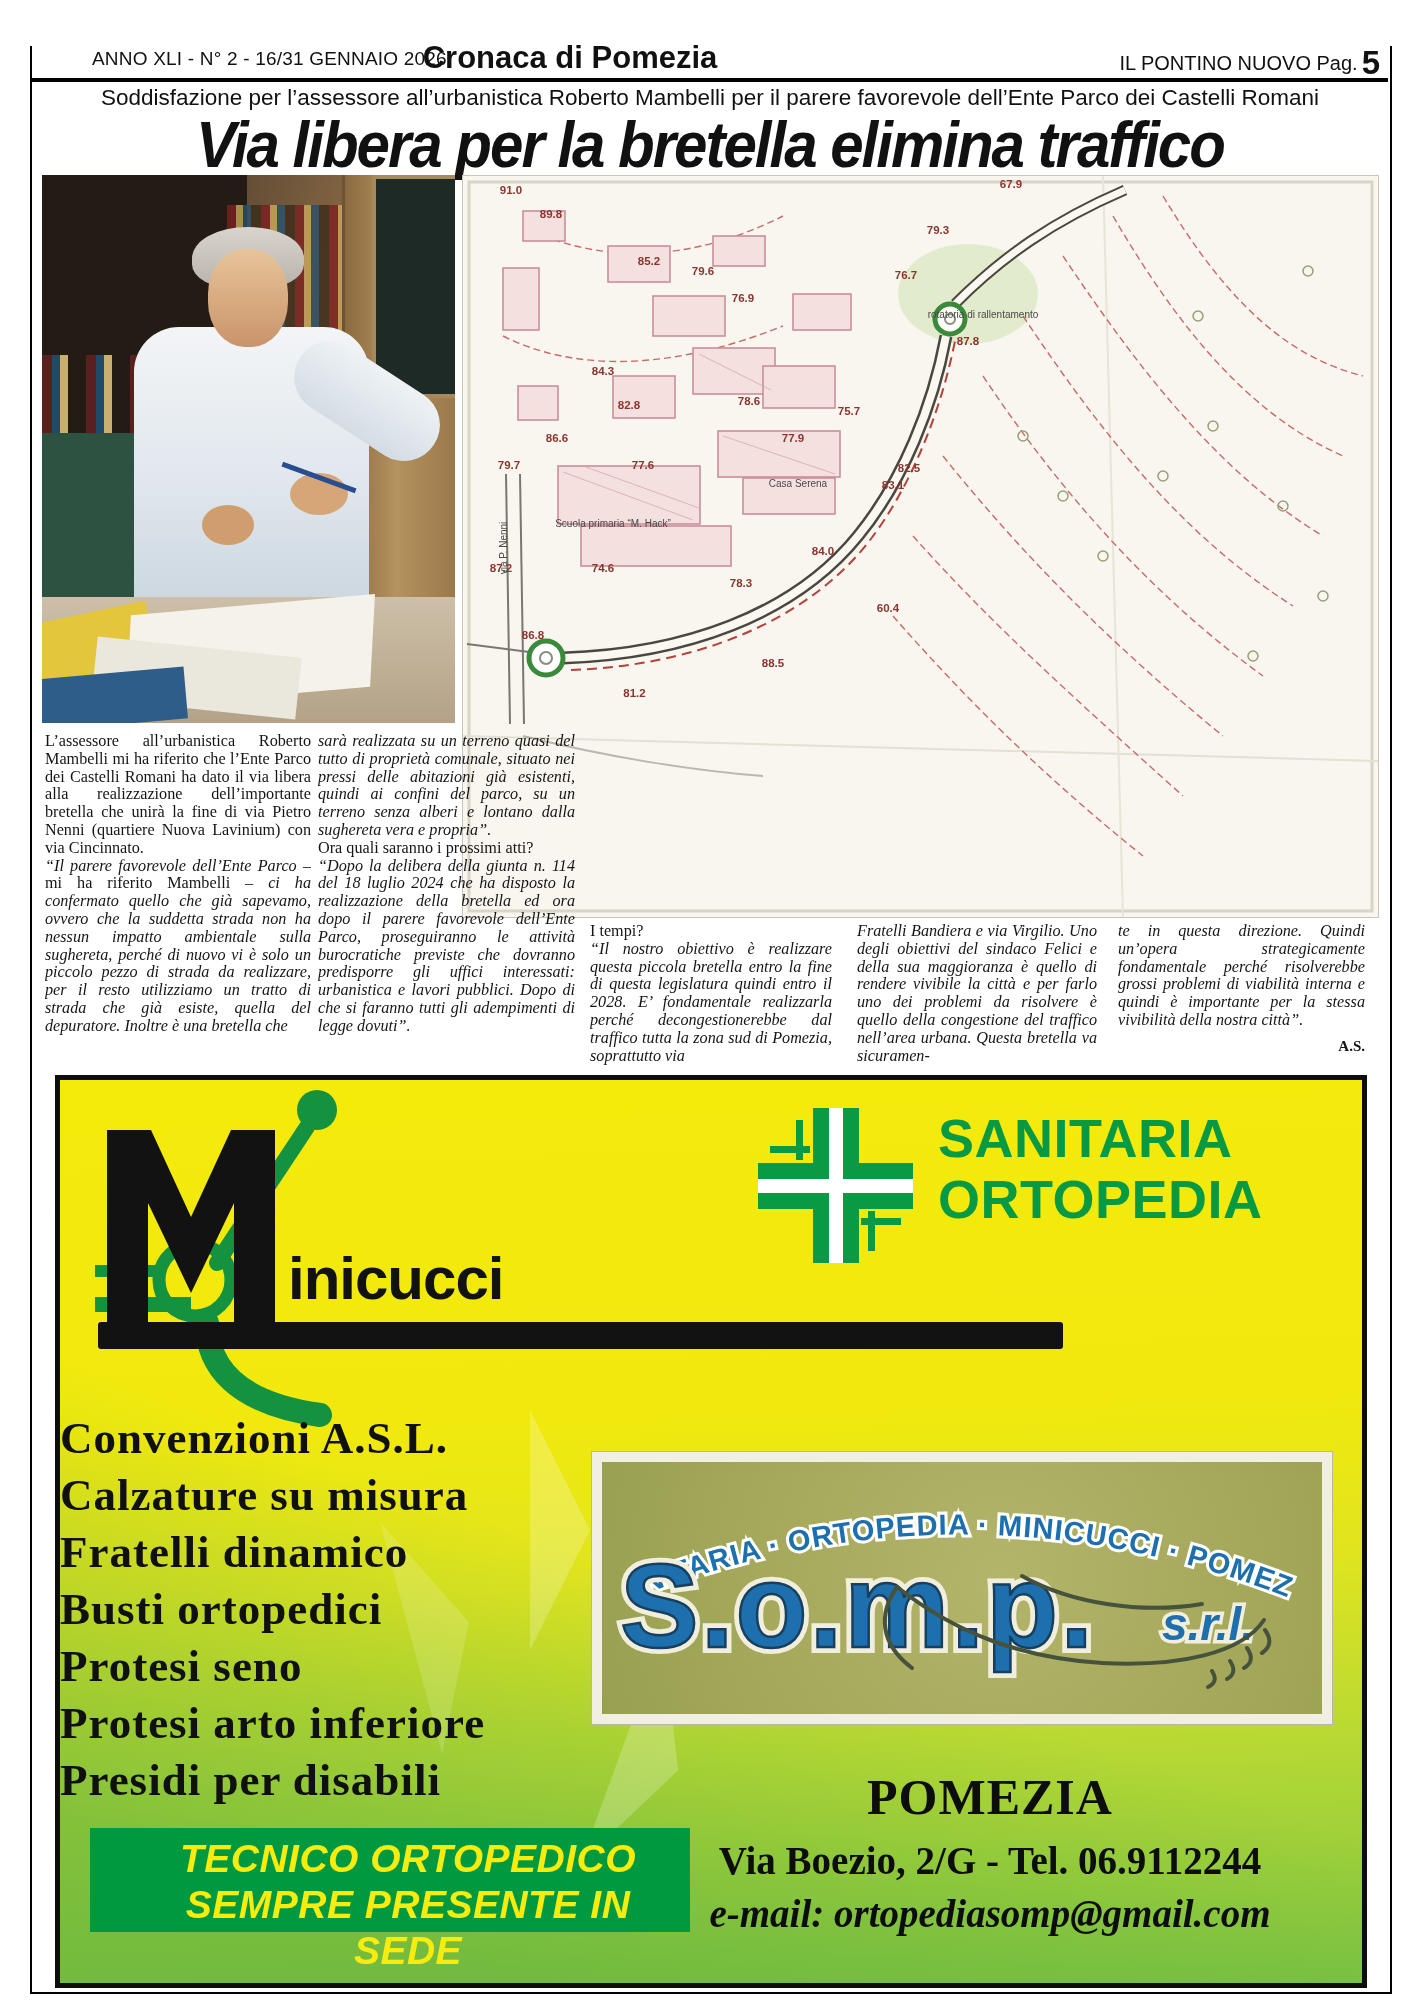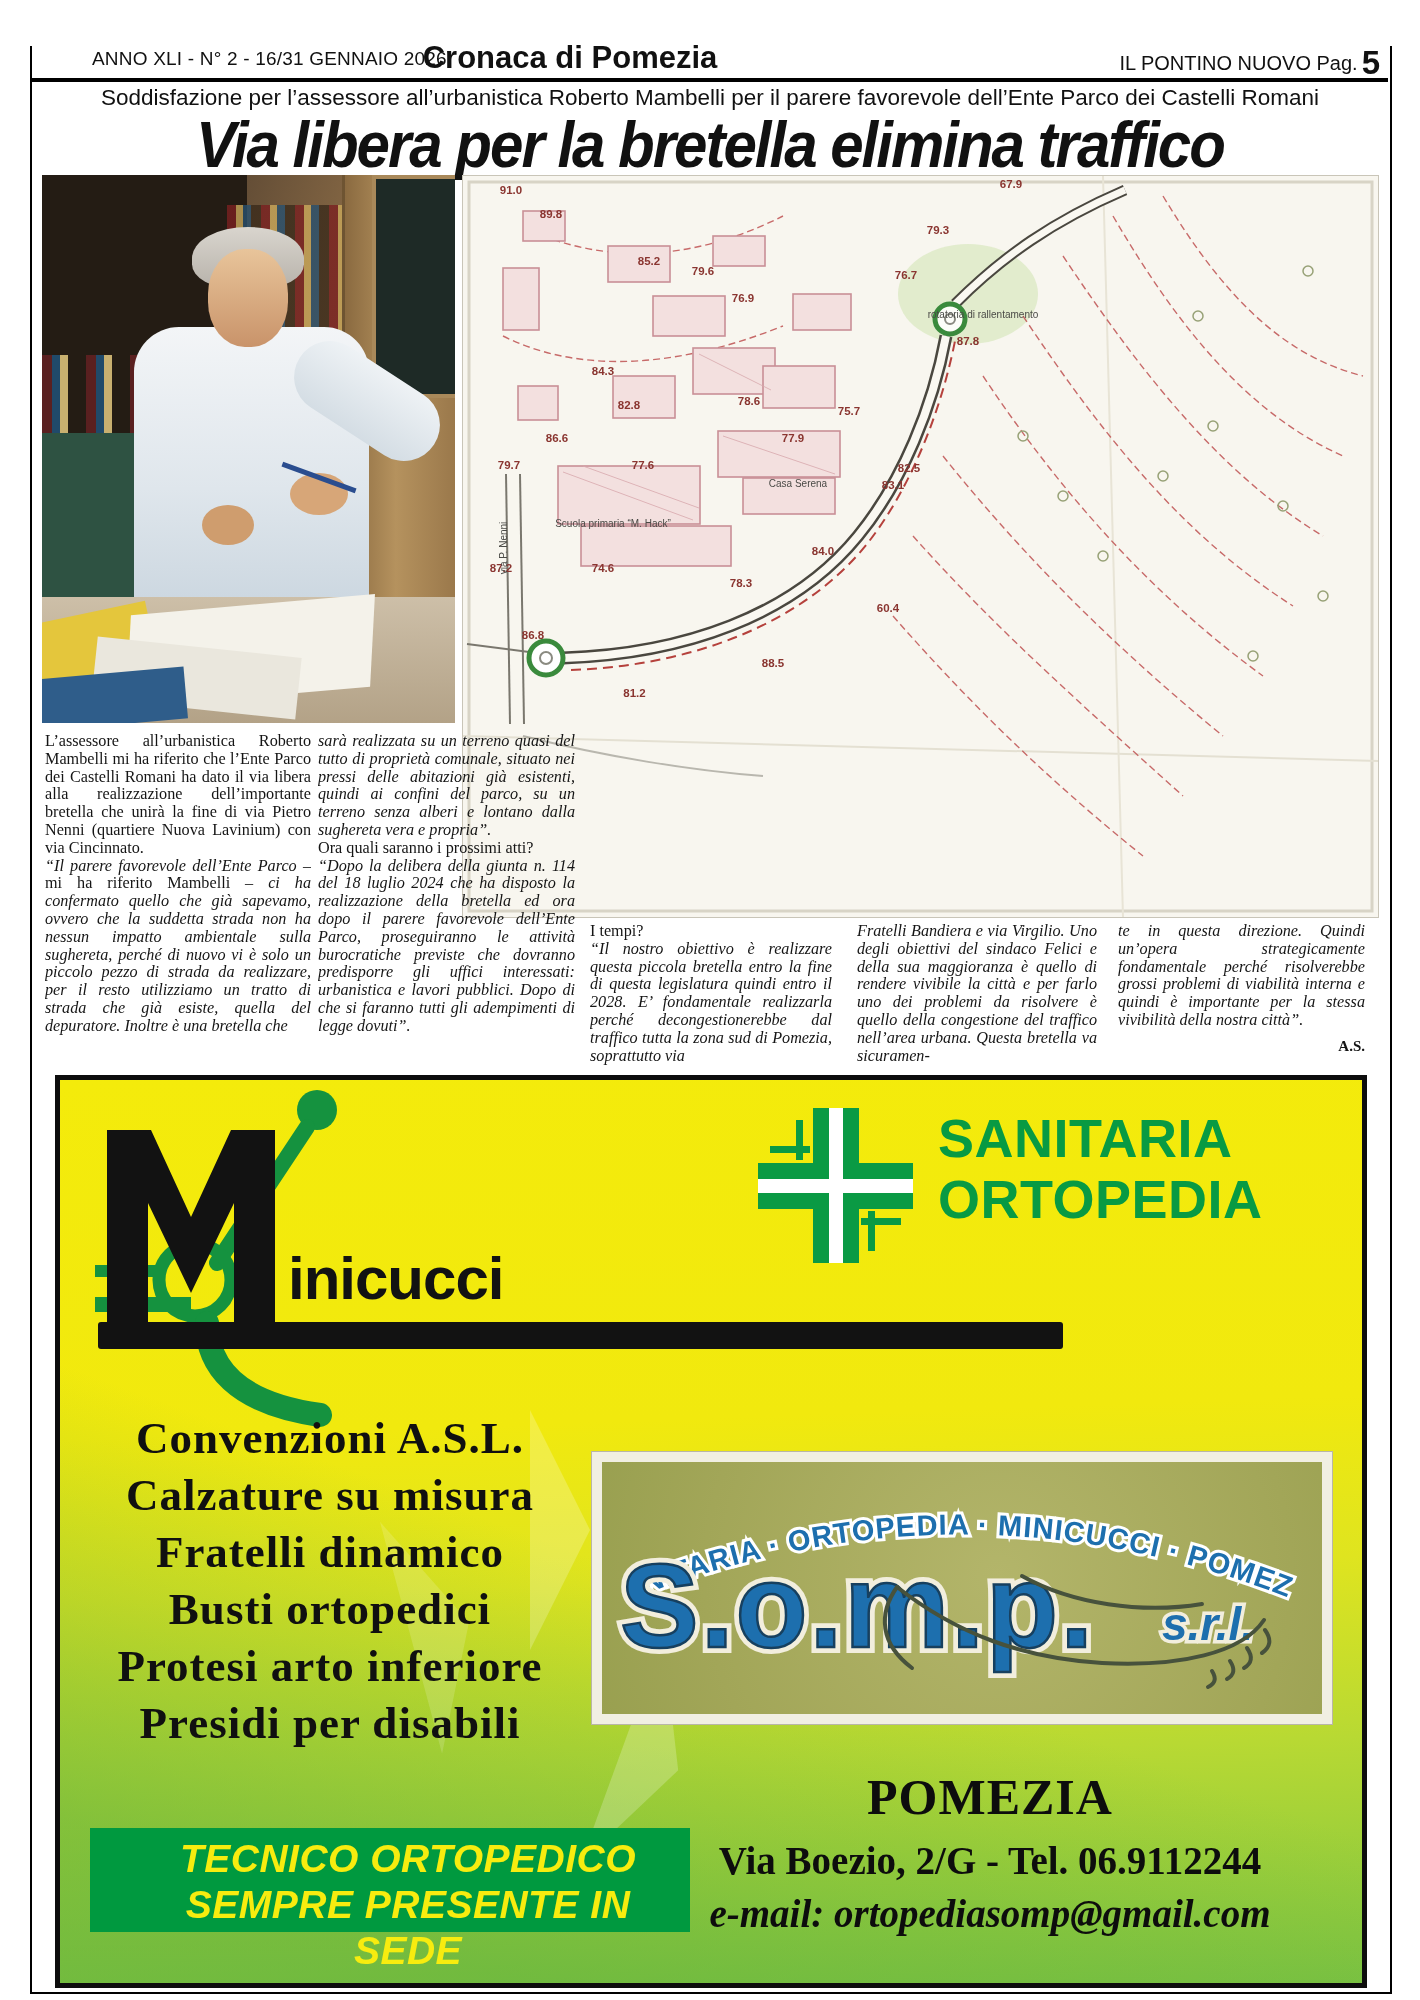--- a/index.html
+++ b/index.html
@@ -83,21 +83,21 @@
     background:
       linear-gradient(200deg, rgba(110,190,70,0) 55%, rgba(96,176,62,.55) 88%),
       linear-gradient(178deg,#f4eb0b 0%,#f1e90e 38%,#dfe41f 55%,#b8d933 74%,#7ec442 100%);}
   .chev{position:absolute;border-left:60px solid rgba(255,255,255,.22);
     border-top:120px solid transparent;border-bottom:120px solid transparent;}
   #brand-text{left:228px;top:164px;font-family:"Liberation Sans",sans-serif;
     font-size:60px;font-weight:800;letter-spacing:-1px;color:#121212;}
   #logo-bar{left:38px;top:242px;width:965px;height:27px;background:#121212;border-radius:3px;}
   #sanitaria-block{left:878px;top:28px;width:420px;font-family:"Liberation Sans",sans-serif;
     font-weight:800;font-size:54px;line-height:61px;color:#089a43;letter-spacing:.5px;}
-  #services{left:0px;top:330px;width:540px;text-align:center;
+  #services{left:0px;top:330px;width:540px;text-align:left;
     font-family:"Liberation Serif",serif;font-weight:bold;font-size:45px;line-height:57px;
     letter-spacing:1px;color:#101010;}
   #tecnico{left:30px;top:748px;width:600px;height:104px;background:#00993f;
     text-align:center;font-family:"Liberation Sans",sans-serif;font-weight:800;font-style:italic;
     font-size:39px;line-height:46px;color:#f7ec0f;padding-top:8px;box-sizing:border-box;letter-spacing:.5px;padding-left:36px;}
   #somp-box{left:532px;top:372px;width:740px;height:272px;box-sizing:border-box;
     border:10px solid #f1efe2;outline:1px solid #b9b6a6;
     background:radial-gradient(circle at 55% 45%,#b3b56a,#a2a658 70%,#99a050);}
   #ad-contact{left:560px;top:688px;width:740px;text-align:center;color:#0d0d0d;}
   #ad-city{font-size:50px;font-weight:bold;letter-spacing:1px;}
@@ -310,20 +310,21 @@
   <div class="abs" id="sanitaria-block">
     <div>SANITARIA</div>
     <div>ORTOPEDIA</div>
   </div>
 
   <div class="abs" id="services">
       <div class="svc-line">Convenzioni A.S.L.</div>
       <div class="svc-line">Calzature su misura</div>
       <div class="svc-line">Fratelli dinamico</div>
       <div class="svc-line">Busti ortopedici</div>
+      <div class="svc-line">Protesi seno</div>
       <div class="svc-line">Protesi arto inferiore</div>
       <div class="svc-line">Presidi per disabili</div>
     </div>
 
   <div class="abs" id="tecnico">
     <div>TECNICO ORTOPEDICO</div>
     <div>SEMPRE PRESENTE IN SEDE</div>
   </div>
 
   <div class="abs" id="somp-box">

